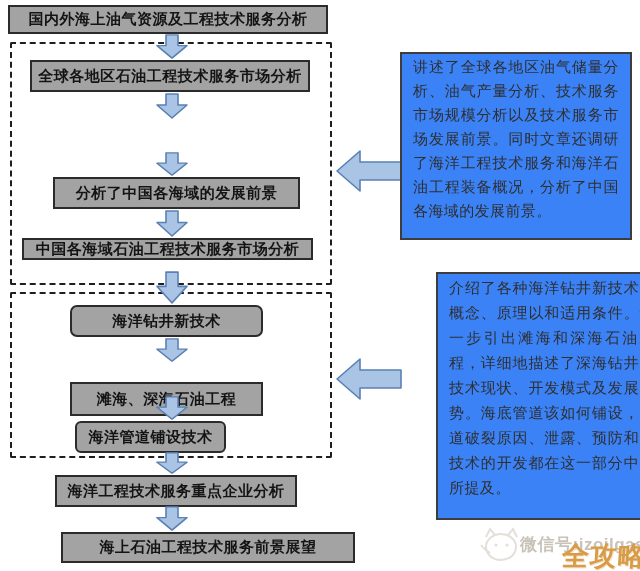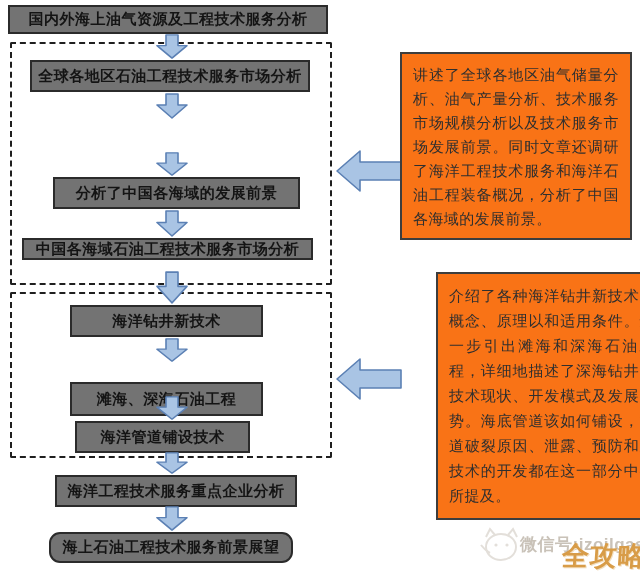--- a/index.html
+++ b/index.html
@@ -2,39 +2,39 @@
 <html><head>
 <meta charset="utf-8">
 <style>
   html,body{margin:0;padding:0;background:#ffffff;}
   .canvas{
     position:relative;width:640px;height:571px;background:#ffffff;
     font-family:"Liberation Sans","DejaVu Sans",sans-serif;overflow:hidden;
   }
   
   .fb{
-    position:absolute;background:#737373;border:2px solid #2b2b2b;
+    position:absolute;background:#a3a3a3;border:2px solid #2b2b2b;
     display:flex;align-items:center;justify-content:center;
     font-weight:bold;color:#141414;font-size:15px;letter-spacing:.5px;
     box-sizing:border-box;text-align:center;white-space:nowrap;
   }
   .fb.root{border-width:2px;font-size:15px;}
   
   .dashed{
     position:absolute;border:2px dashed #1f1f1f;box-sizing:border-box;
     background:transparent;border-radius:2px;
   }
   
   .arrow{position:absolute;}
   .arrow svg{display:block;width:100%;height:100%;}
   .arrow polygon{fill:#a9c4e4;stroke:#5b80b4;stroke-width:1.6;stroke-linejoin:round;}
   
   .ann{
-    position:absolute;background:#f97316;border:2px solid #3d3d3d;
-    box-sizing:border-box;padding:9px 11px;
+    position:absolute;background:#3b82f6;border:2px solid #3d3d3d;
+    box-sizing:border-box;padding:1px 11px;
     color:#2f2f2f;font-size:15px;letter-spacing:.4px;
     text-align:justify;
   }
   .ann.a1{line-height:24px;}
   .ann.a2{line-height:25px;margin-left:36px;}
   
   .wm-cat{position:absolute;opacity:.55;}
   .wm-wechat{
     position:absolute;color:#c9c2b8;font-size:17px;font-weight:bold;
     letter-spacing:.5px;white-space:nowrap;
@@ -60,34 +60,34 @@
   <div class="fb" style="left:30px;top:60px;width:280px;height:32px;">
     <span>全球各地区石油工程技术服务市场分析</span>
   </div>
   <div class="fb" style="left:53px;top:177px;width:247px;height:32px;">
     <span>分析了中国各海域的发展前景</span>
   </div>
   <div class="fb" style="left:22px;top:238px;width:291px;height:22px;">
     <span>中国各海域石油工程技术服务市场分析</span>
   </div>
 
-  <div class="fb" style="left:70px;top:305px;width:193px;height:32px;">
+  <div class="fb" style="left:70px;top:305px;width:193px;height:32px;border-radius:7px;">
     <span>海洋钻井新技术</span>
   </div>
   <div class="fb" style="left:70px;top:382px;width:193px;height:34px;">
     <span>滩海、深海石油工程</span>
   </div>
-  <div class="fb" style="left:75px;top:421px;width:175px;height:32px;">
+  <div class="fb" style="left:75px;top:421px;width:151px;height:32px;border-radius:6px;">
     <span>海洋管道铺设技术</span>
   </div>
 
   <div class="fb" style="left:55px;top:475px;width:242px;height:32px;">
     <span>海洋工程技术服务重点企业分析</span>
   </div>
-  <div class="fb" style="left:49px;top:532px;width:244px;height:31px;border-radius:11px;">
+  <div class="fb" style="left:61px;top:532px;width:294px;height:31px;">
     <span>海上石油工程技术服务前景展望</span>
   </div>
 
   <div class="arrow" style="left:152px;top:34px;width:40px;height:25px;">
     <svg viewBox="0 0 40 28" preserveAspectRatio="none">
         <polygon points="14,1 26,1 26,13 35,13 20,27 5,13 14,13"></polygon>
       </svg>
   </div>
   <div class="arrow" style="left:152px;top:93px;width:40px;height:26px;">
     <svg viewBox="0 0 40 28" preserveAspectRatio="none">

